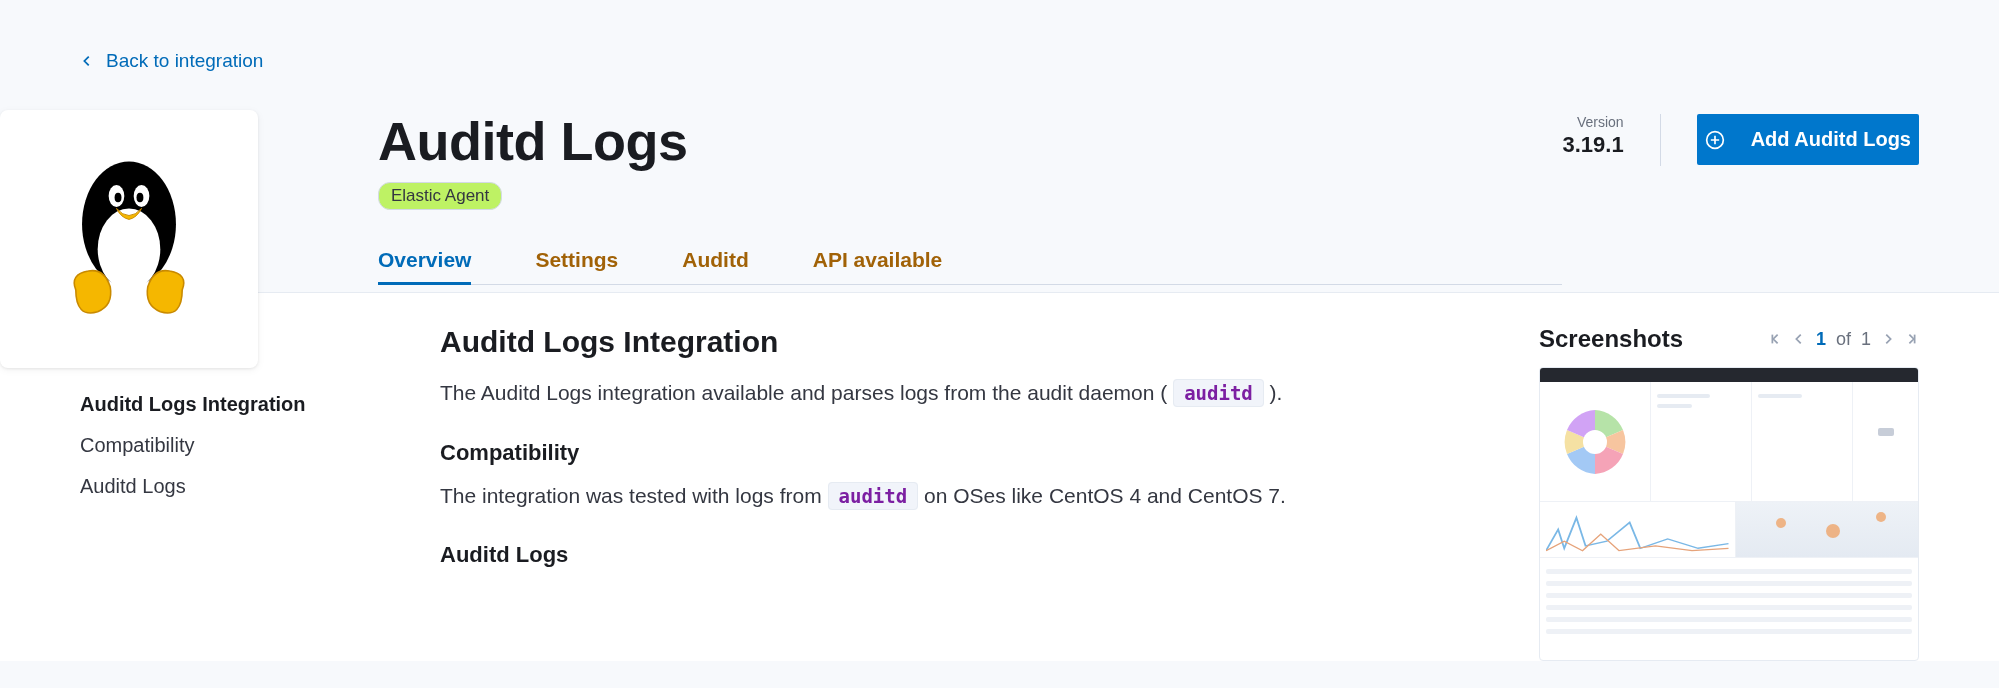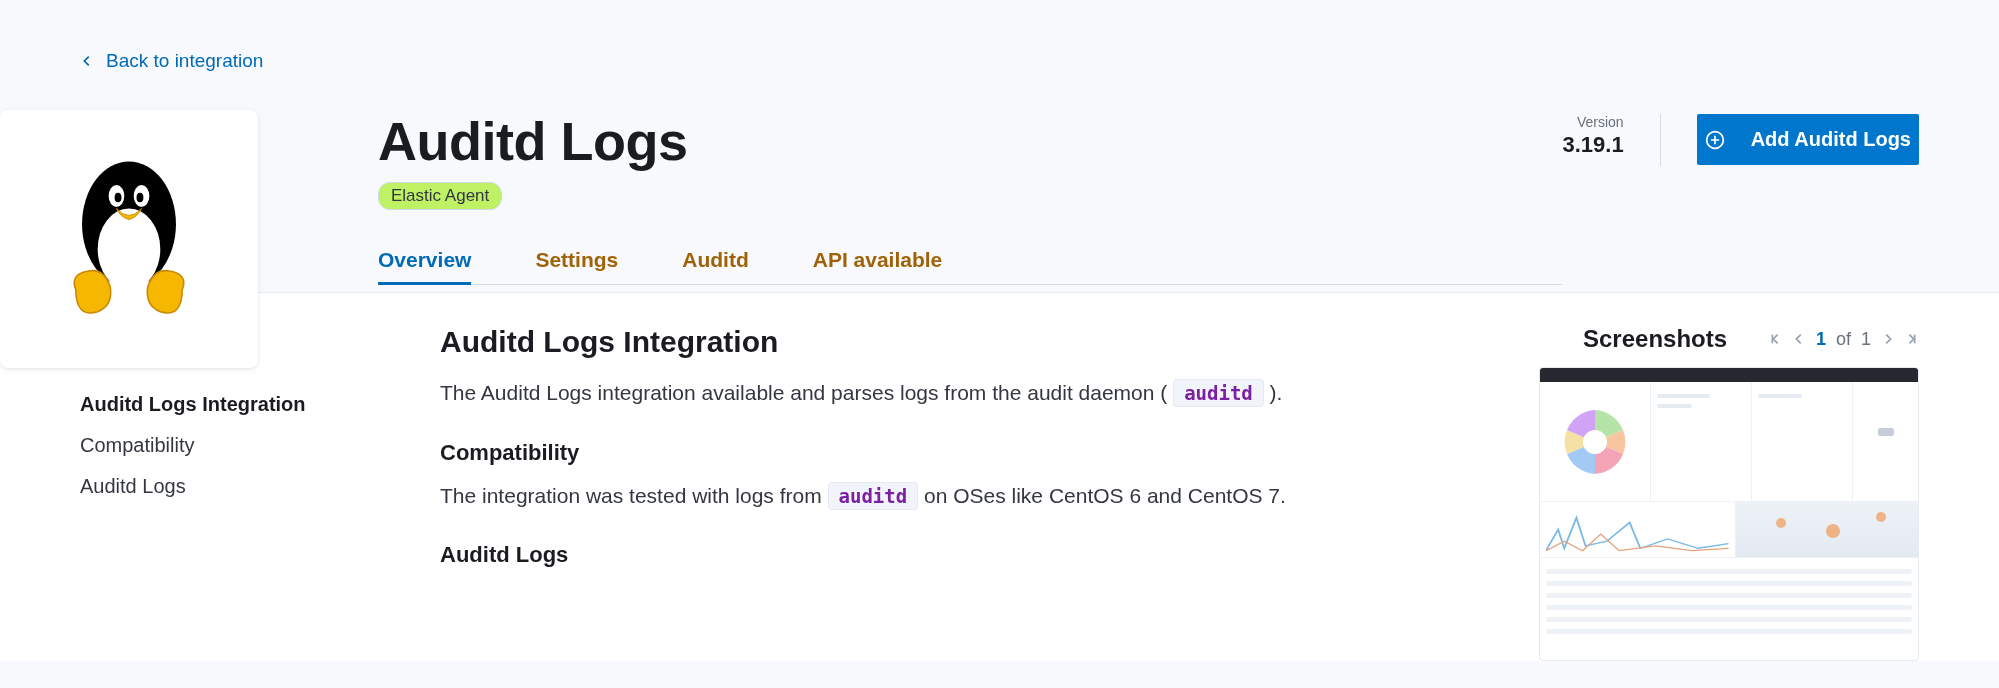--- a/index.html
+++ b/index.html
@@ -160,21 +160,21 @@
     width: 400px;
     padding: 40px 0 0 20px;
     flex-shrink: 0;
   }
   .sc-header {
     display: flex;
     align-items: center;
     justify-content: space-between;
     margin-bottom: 14px;
   }
-  .sc-title { font-size: 24px; font-weight: 700; margin-left: 44px; }
+  .sc-title { font-size: 24px; font-weight: 700; }
   .sc-pager { display: flex; align-items: center; gap: 10px; color: #69707d; font-size: 18px; }
   .sc-pager .num { color: #006bb8; font-weight: 700; }
   .sc-pager svg { width: 14px; height: 14px; }
   .sc-pager .nav-ic { cursor: pointer; display:inline-flex; }
   .sc-thumb {
     width: 100%;
     height: 294px;
     border: 1px solid #e6ebf2;
     border-radius: 4px;
     background: #fff;
@@ -293,21 +293,21 @@
       <a href="#">Auditd Logs</a>
     </div>
 
     <div class="main-content">
       <h2>Auditd Logs Integration</h2>
       <p>
         <span>The Auditd Logs integration available and parses logs from the audit daemon ( </span><span class="code-inline">auditd</span><span> ).</span>
       </p>
       <h3>Compatibility</h3>
       <p>
-        <span>The integration was tested with logs from </span><span class="code-inline">auditd</span><span> on OSes like CentOS 6 and CentOS 7.</span>
+        <span>The integration was tested with logs from </span><span class="code-inline">auditd</span><span> on OSes like CentOS 4 and CentOS 7.</span>
       </p>
       <h3>Auditd Logs</h3>
     </div>
 
     <div class="screenshots-panel">
       <div class="sc-header">
         <div class="sc-title">Screenshots</div>
         <div class="sc-pager">
           <span class="nav-ic">
               <svg viewBox="0 0 16 16" fill="none" stroke="#98a2b3" stroke-width="2">

